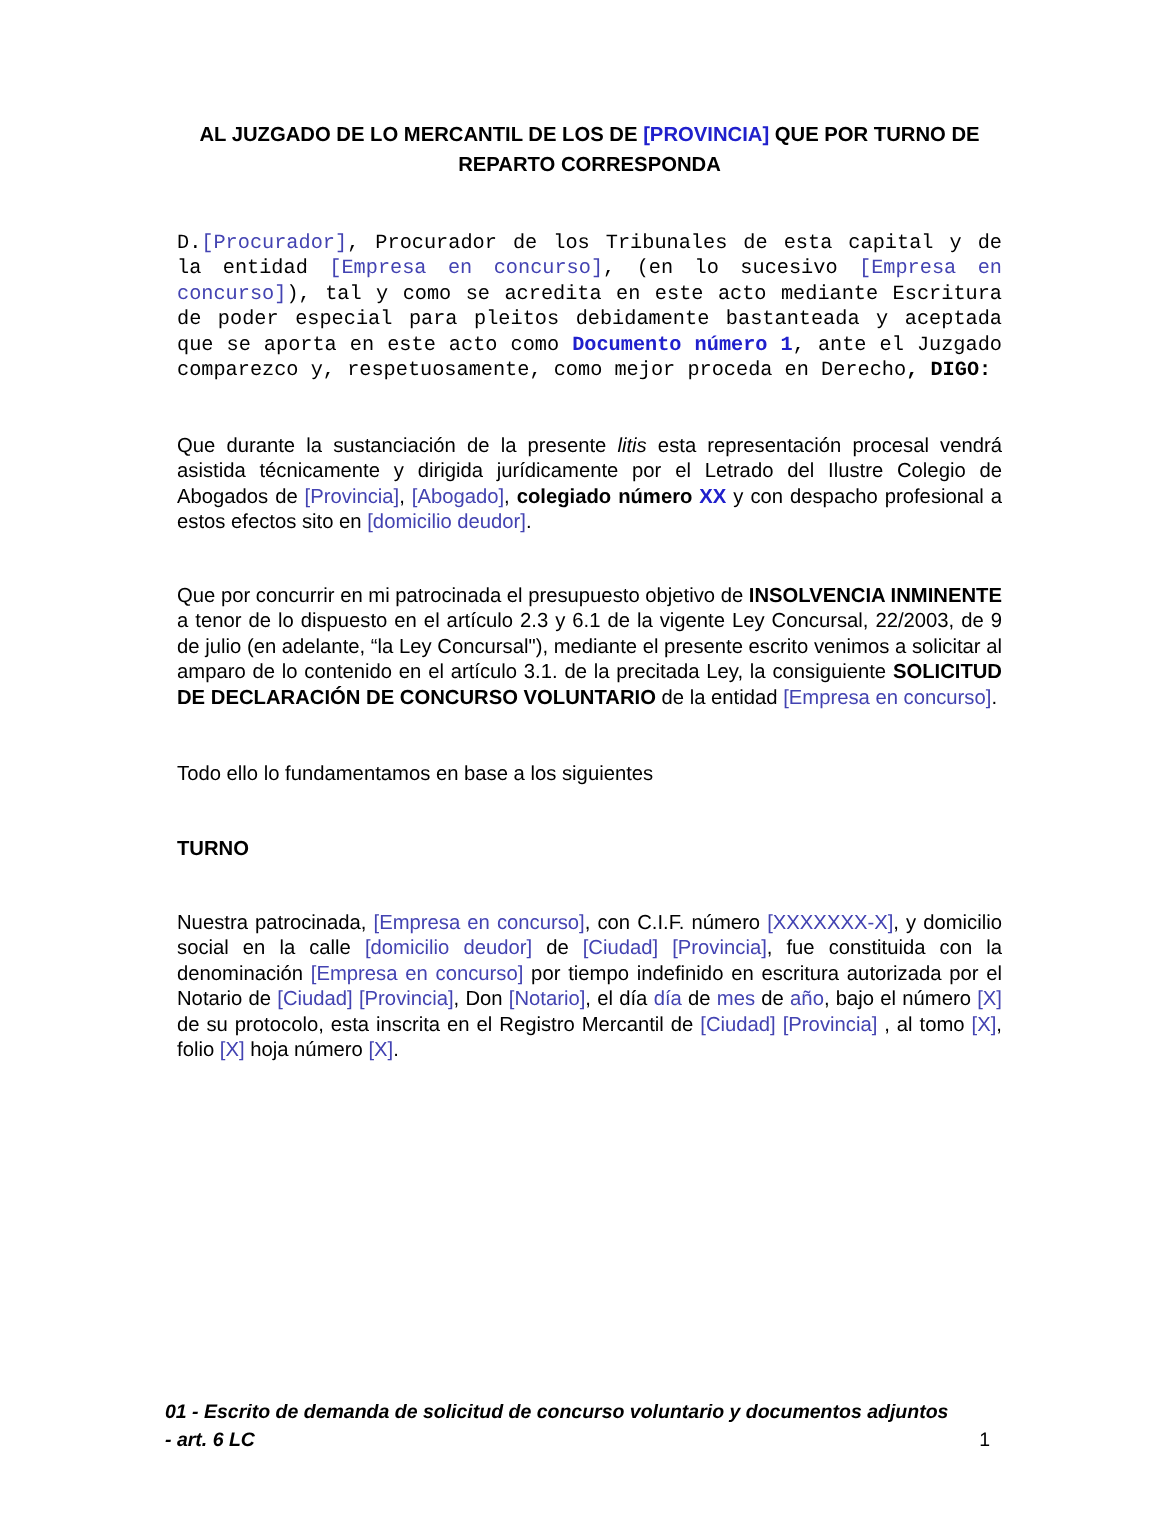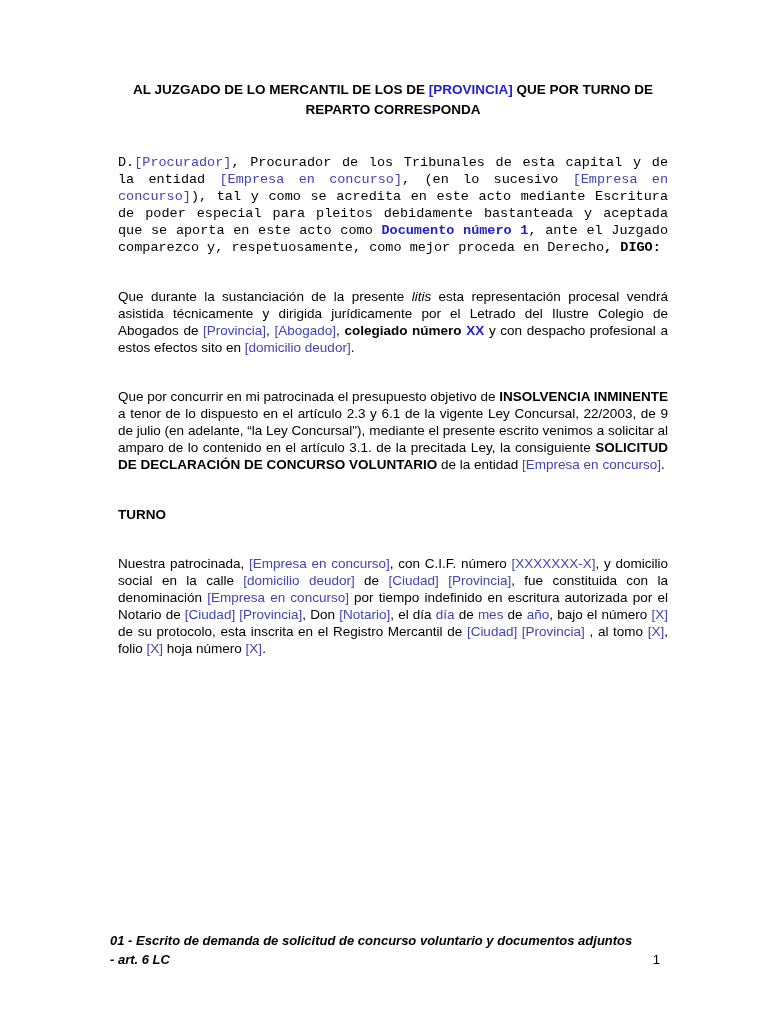--- a/index.html
+++ b/index.html
@@ -39,20 +39,21 @@
 </style>
 </head>
 <body>
 
 <div class="page">
   <main class="content">
       <div class="block title b-doc-title"><span class="sg-b">AL JUZGADO DE LO MERCANTIL DE LOS DE </span><span class="sg-bblue">[PROVINCIA]</span><span class="sg-b"> QUE POR TURNO DE REPARTO CORRESPONDA</span></div>
       <div class="block para b-p-procurador"><span>D.</span><span class="sg-blue">[Procurador]</span><span>, Procurador de los Tribunales de esta capital y de la entidad </span><span class="sg-blue">[Empresa en concurso]</span><span>, (en lo sucesivo </span><span class="sg-blue">[Empresa en concurso]</span><span>), tal y como se acredita en este acto mediante Escritura de poder especial para pleitos debidamente bastanteada y aceptada que se aporta en este acto como </span><span class="sg-bblue">Documento número 1</span><span>, ante el Juzgado comparezco y, respetuosamente, como mejor proceda en Derecho</span><span class="sg-b">, DIGO:</span></div>
       <div class="block para b-p-letrado"><span>Que durante la sustanciación de la presente </span><span class="sg-i">litis</span><span> esta representación procesal vendrá asistida técnicamente y dirigida jurídicamente por el Letrado del Ilustre Colegio de Abogados de </span><span class="sg-blue">[Provincia]</span><span>, </span><span class="sg-blue">[Abogado]</span><span>, </span><span class="sg-b">colegiado número </span><span class="sg-bblue"> XX</span><span> y con despacho profesional a estos efectos sito en </span><span class="sg-blue">[domicilio deudor]</span><span>.</span></div>
       <div class="block para b-p-insolvencia"><span>Que por concurrir en mi patrocinada el presupuesto objetivo de </span><span class="sg-b">INSOLVENCIA INMINENTE</span><span> a tenor de lo dispuesto en el artículo 2.3 y 6.1 de la vigente Ley Concursal, 22/2003, de 9 de julio (en adelante, “la Ley Concursal"), mediante el presente escrito venimos a solicitar al amparo de lo contenido en el artículo 3.1. de la precitada Ley, la consiguiente </span><span class="sg-b">SOLICITUD DE DECLARACIÓN DE CONCURSO VOLUNTARIO</span><span> de la entidad </span><span class="sg-blue">[Empresa en concurso]</span><span>.</span></div>
+      <div class="block para b-p-fundamentos"><span>Todo ello lo fundamentamos en base a los siguientes</span></div>
       <div class="block heading b-h-hechos"><span class="sg-b">TURNO</span></div>
       <div class="block para b-p-patrocinada"><span>Nuestra patrocinada, </span><span class="sg-blue">[Empresa en concurso]</span><span>, con C.I.F. número </span><span class="sg-blue">[XXXXXXX-X]</span><span>, y domicilio social en la calle </span><span class="sg-blue">[domicilio deudor]</span><span> de </span><span class="sg-blue">[Ciudad]</span><span> </span><span class="sg-blue">[Provincia]</span><span>, fue constituida con la denominación </span><span class="sg-blue">[Empresa en concurso]</span><span>  por tiempo indefinido en escritura autorizada por el Notario de </span><span class="sg-blue">[Ciudad]</span><span> </span><span class="sg-blue">[Provincia]</span><span>, Don </span><span class="sg-blue">[Notario]</span><span>, el día </span><span class="sg-blue">día</span><span> de </span><span class="sg-blue">mes</span><span> de </span><span class="sg-blue">año</span><span>, bajo el número </span><span class="sg-blue">[X]</span><span>  de su protocolo, esta inscrita en el Registro Mercantil de </span><span class="sg-blue">[Ciudad]</span><span> </span><span class="sg-blue">[Provincia]</span><span> , al tomo </span><span class="sg-blue">[X]</span><span>, folio </span><span class="sg-blue">[X]</span><span> hoja número </span><span class="sg-blue">[X]</span><span>.</span></div>
     </main>
   <div class="footer">
     <div class="footer-text">01 - Escrito de demanda de solicitud de concurso voluntario y documentos adjuntos - art. 6 LC</div>
     <div class="footer-page">1</div>
   </div>
 </div>
 
 </body></html>

